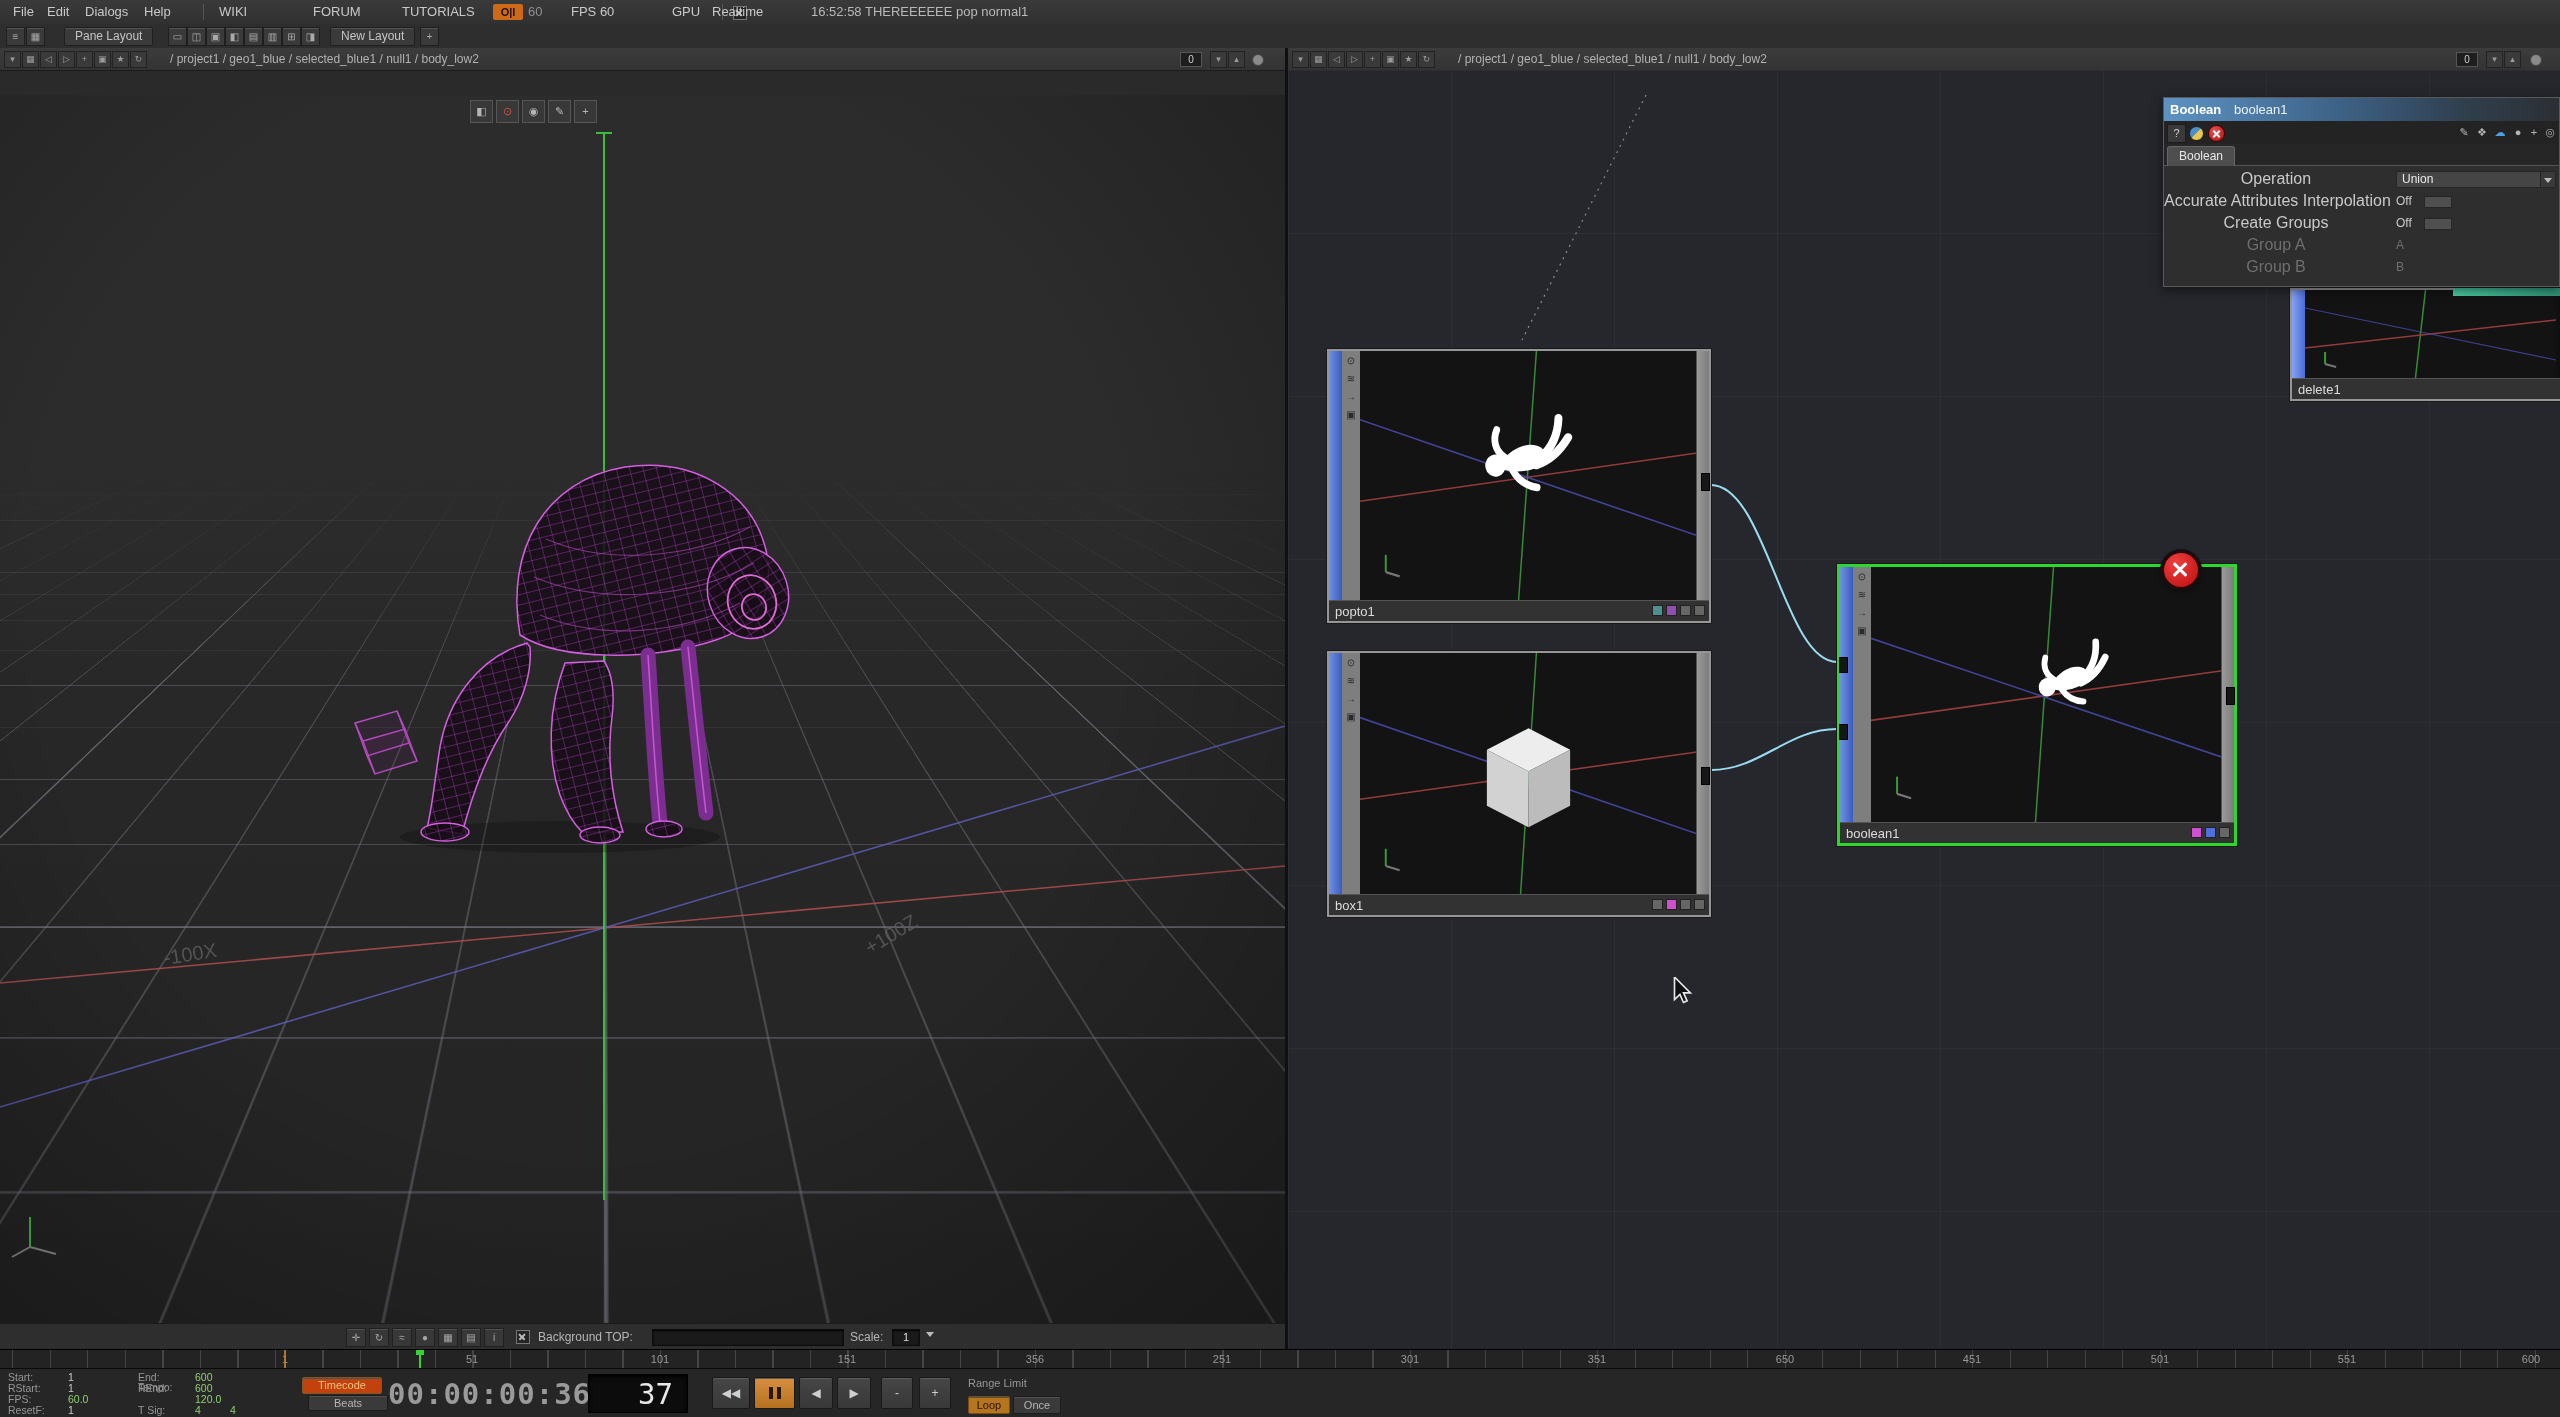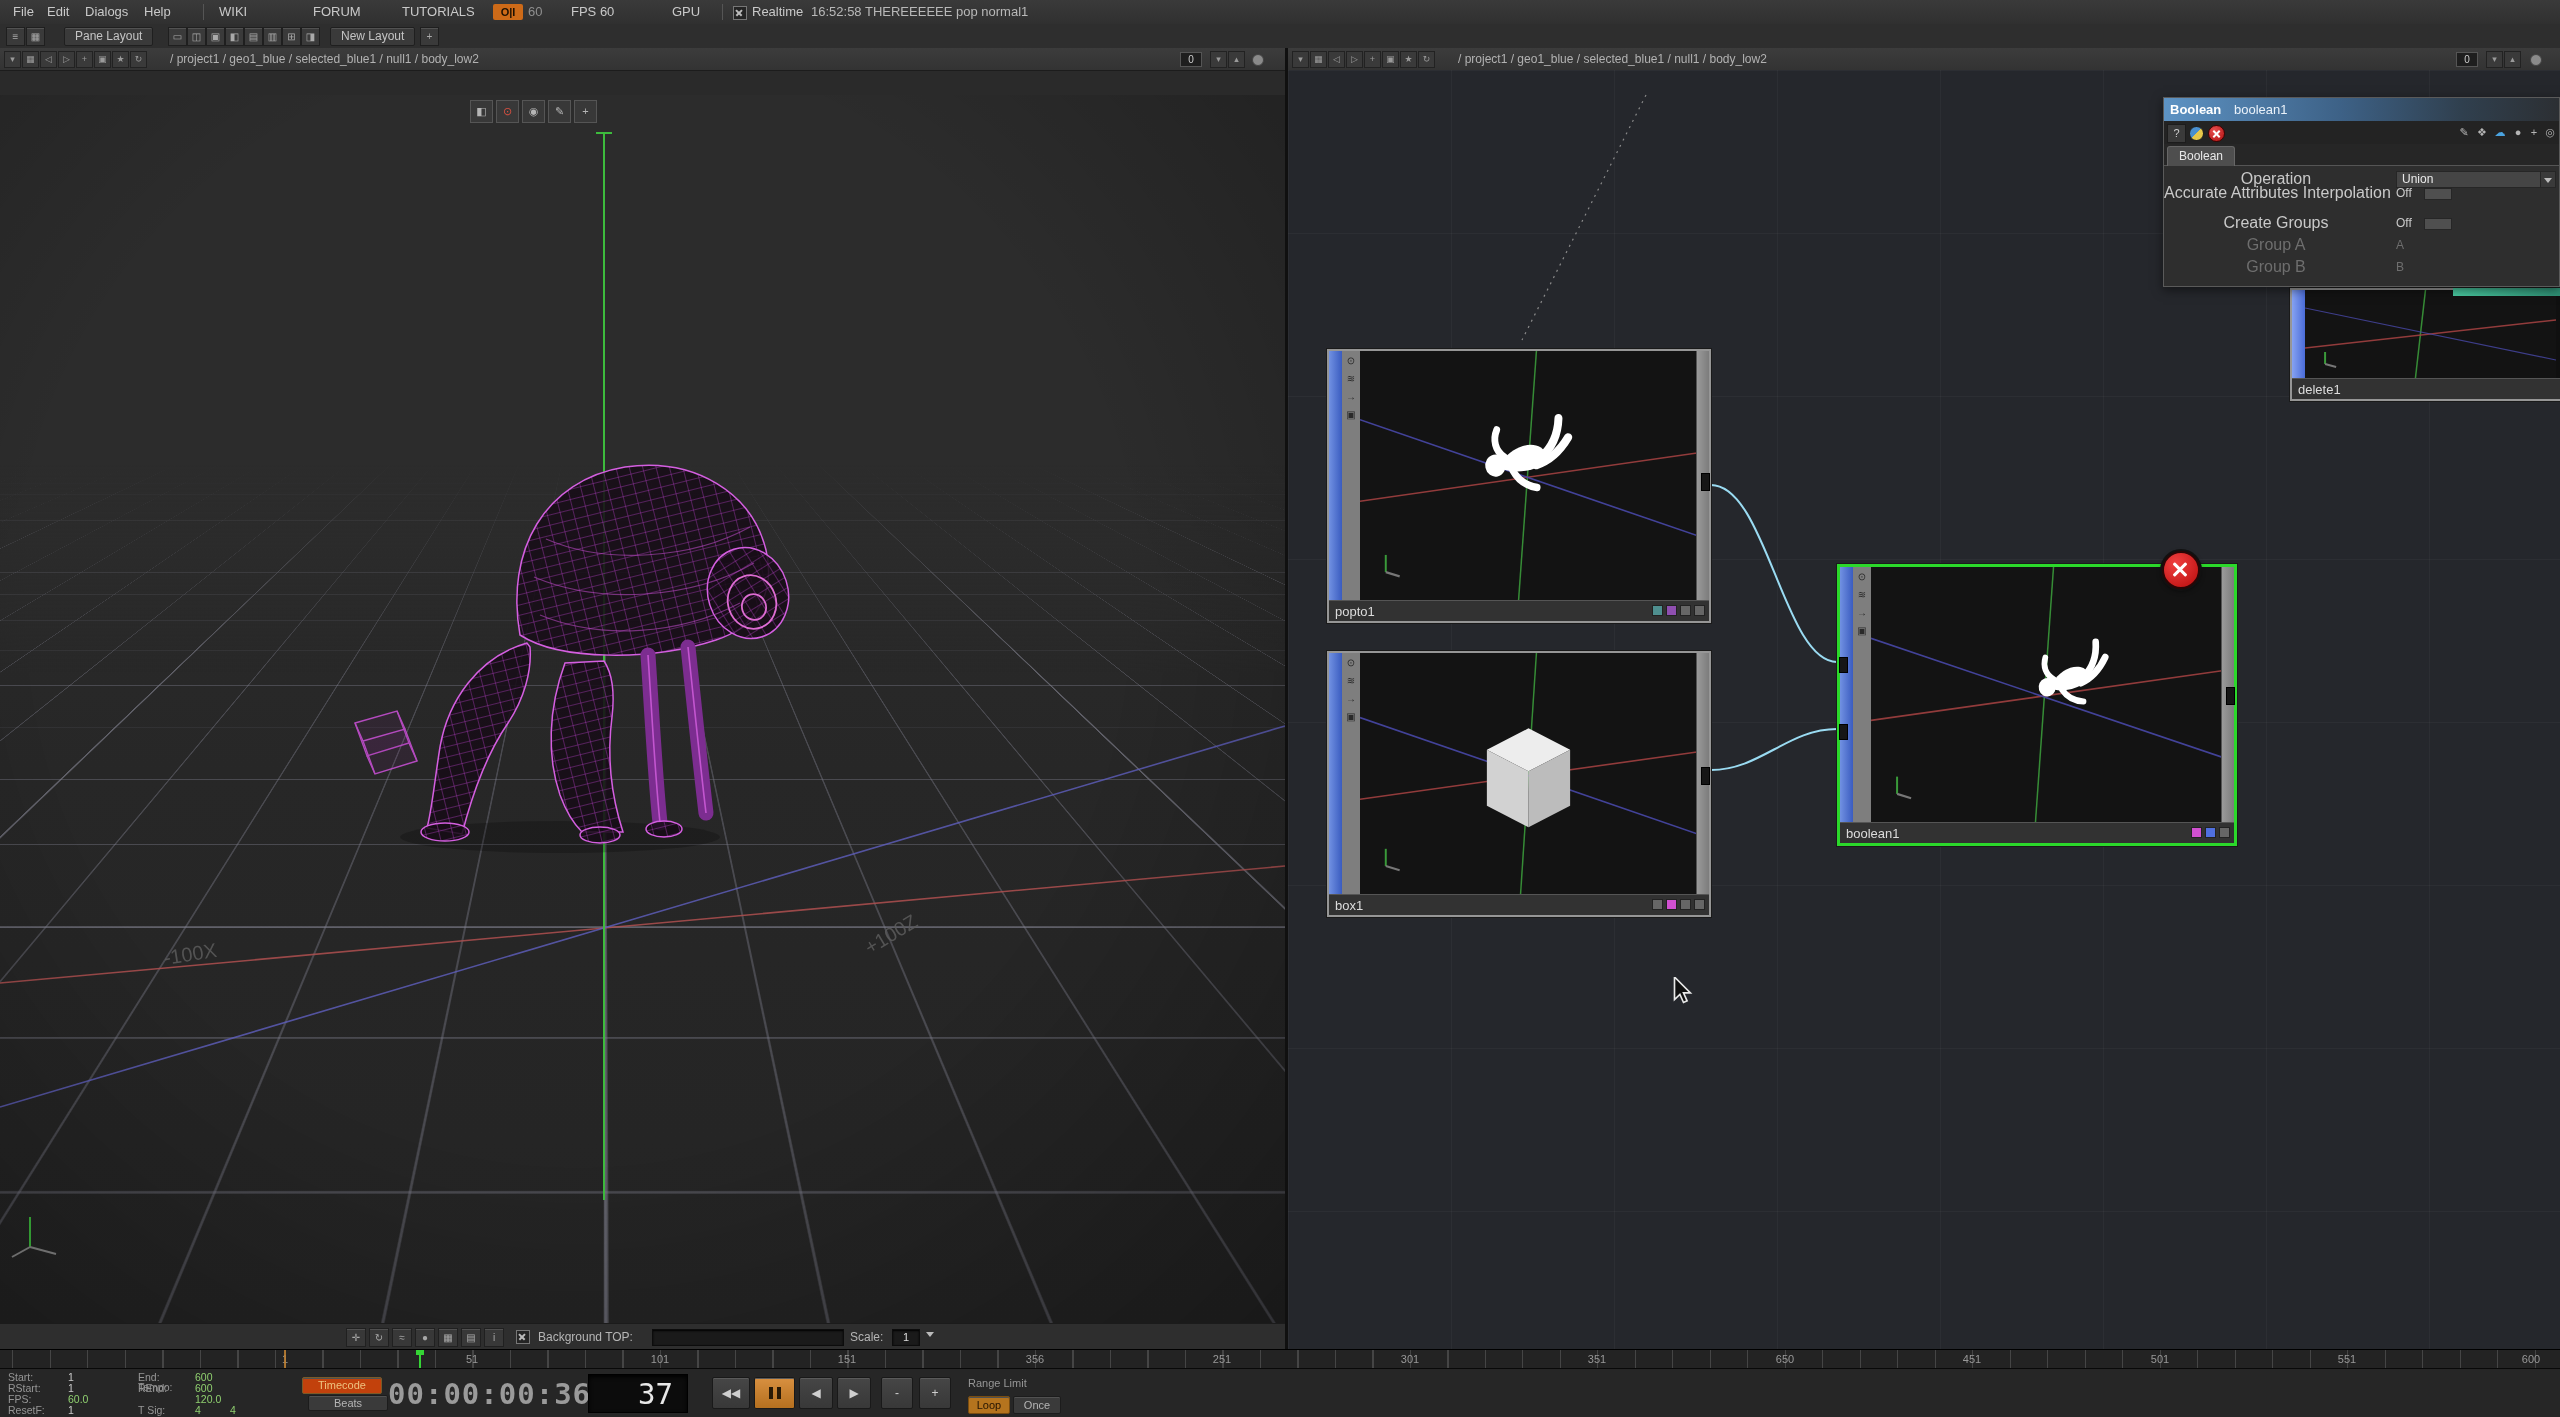--- a/index.html
+++ b/index.html
@@ -138,21 +138,21 @@
     <span class="mi" style="left:402px">TUTORIALS</span>
     <span class="oibadge" style="left:493px">O|I</span>
     <span class="mi" style="left:528px;color:#8f8f8f">60</span>
     <span class="mi" style="left:571px">FPS  60</span>
     <span class="mi" style="left:672px">GPU</span>
     <span class="msep" style="left:722px"></span>
     <span class="rtbox" style="left:733px">
         <i></i>
         <i></i>
       </span>
-    <span class="mi" style="left:752px">Realtime</span>
+    <span class="mi" style="left:712px">Realtime</span>
     <span class="mi" style="left:811px;color:#b8b8b8">16:52:58 THEREEEEEE pop normal1</span>
   </div>
 
   <div id="toolbar2">
     <span class="t2icon" style="left:6px">≡</span>
     <span class="t2icon" style="left:26px">▦</span>
     <span class="t2btn" style="left:64px">Pane Layout</span>
     <span class="t2icon" style="left:168px">▭</span>
     <span class="t2icon" style="left:187px">◫</span>
     <span class="t2icon" style="left:206px">▣</span>
@@ -463,21 +463,21 @@
           <span class="pp-tab">Boolean</span>
         </div>
         <div class="pp-rows">
           <div class="pprow" style="top:0px">
             <span class="pplabel">Operation</span>
             <span class="ppfield">Union</span>
             <span class="pparrow">
                 <span class="caret"></span>
               </span>
           </div>
-          <div class="pprow" style="top:14px">
+          <div class="pprow" style="top:22px">
             <span class="pplabel">Accurate Attributes Interpolation</span>
             <span class="ppval">Off</span>
             <span class="pptoggle"></span>
           </div>
           <div class="pprow" style="top:44px">
             <span class="pplabel">Create Groups</span>
             <span class="ppval">Off</span>
             <span class="pptoggle"></span>
           </div>
           <div class="pprow" style="top:66px">

